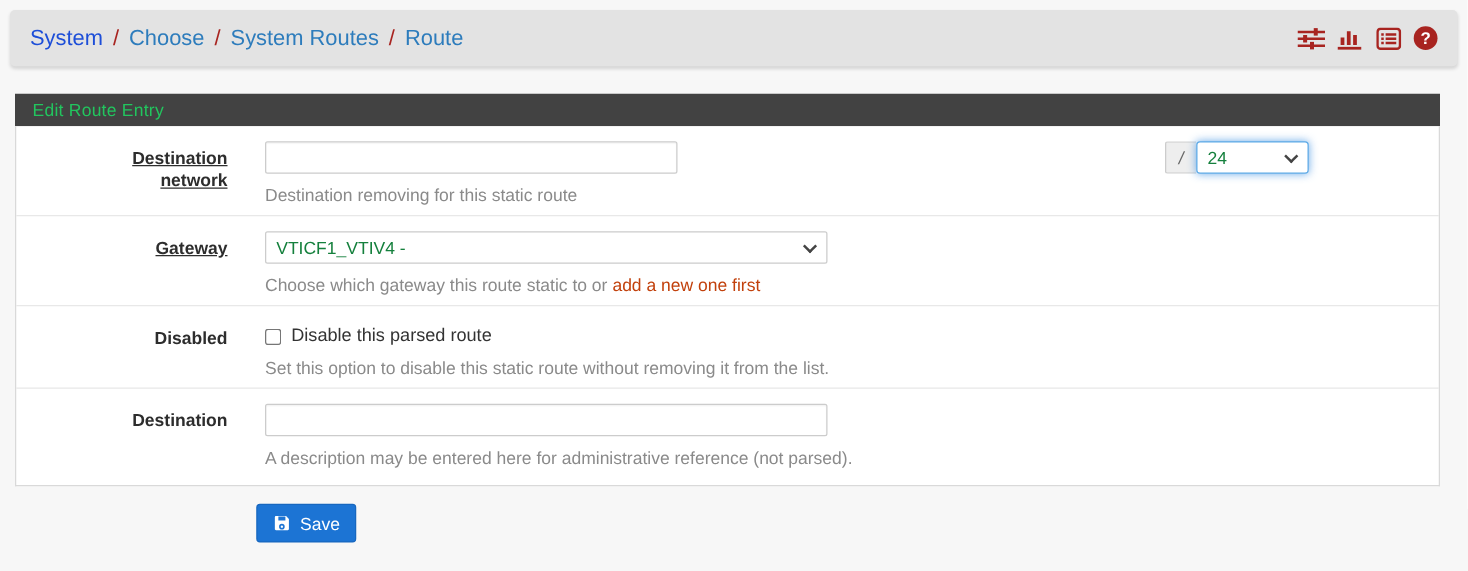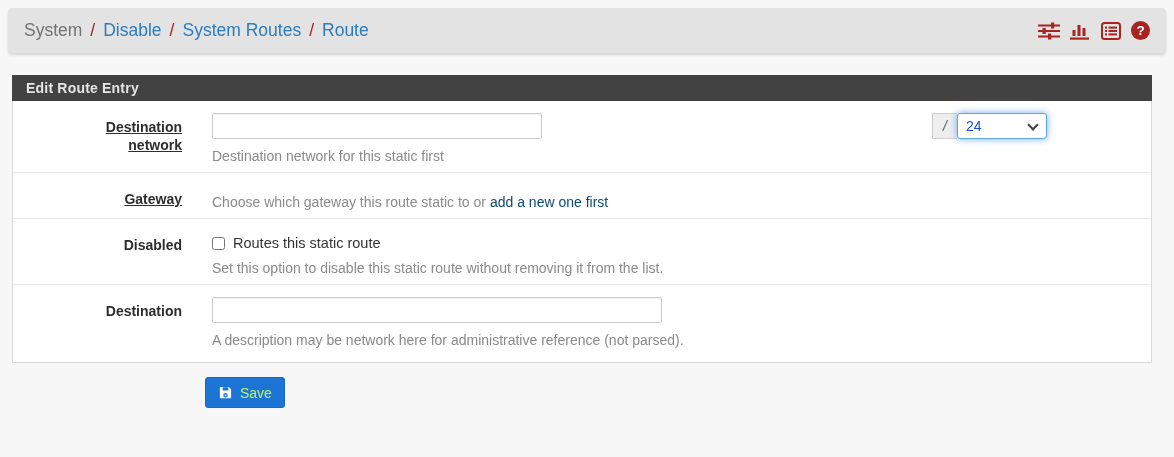--- a/index.html
+++ b/index.html
@@ -9,100 +9,100 @@
     font-family:"Liberation Sans",sans-serif;
     -webkit-font-smoothing:antialiased;
   }
   
   .topbar{
     margin:8px 8px 0 8px;height:45px;background:#e3e3e3;
     border-radius:4px;box-shadow:0 2px 3px rgba(0,0,0,.14);
     display:flex;align-items:center;padding:0 16px;box-sizing:border-box;
   }
   .crumbs{display:flex;align-items:center;font-size:17.5px;}
-  .crumb-text{color:#737373;}
+  .crumb-text{color:#1d4ed8;}
   .crumb-link{color:#2d7cbc;cursor:pointer;text-decoration:none;}
   .crumb-sep{color:#a82420;margin:0 8px;}
   .topbar-icons{margin-left:auto;display:flex;align-items:center;gap:10px;color:#a82420;}
   .topbar-icons svg{display:block;}
   .help-circle{
     width:19px;height:19px;border-radius:50%;background:#a82420;color:#fff;
     font-weight:700;font-size:13.5px;display:flex;align-items:center;justify-content:center;
     cursor:pointer;
   }
   
   .panel{margin:22px 22px 0 12px;}
   .panel-heading{
-    background:#424242;color:#e5e5e5;font-weight:700;font-size:14px;
+    background:#424242;color:#22c55e;font-weight:400;font-size:14px;
     padding:5px 14px;letter-spacing:.2px;
   }
   .panel-body{background:#fff;border:1px solid #d9d9d9;border-top:0;}
   .form-row{display:flex;padding:12px 0 6px;border-bottom:1px solid #e8e8e8;}
   .form-row.last{border-bottom:0;padding-bottom:12px;}
   .col-label{width:199px;box-sizing:border-box;padding:5px 30px 0 0;text-align:right;flex:none;}
   .lbl{font-weight:700;font-size:14px;color:#2d2d2d;margin-left:42px;}
   .lbl.u{text-decoration:underline;cursor:help;}
   .col-content{flex:1;padding-right:24px;}
   .text-input{
     height:26px;box-sizing:border-box;border:1px solid #ccc;border-radius:2px;
     padding:0 8px;font-size:14px;font-family:inherit;color:#333;background:#fff;
     box-shadow:inset 0 1px 1px rgba(0,0,0,.05);
   }
   .w330{width:330px;}
   .w450{width:450px;}
   .help{margin-top:8px;font-size:14px;color:#8a8a8a;line-height:19px;}
-  .help-link{color:#0c4a6e;cursor:pointer;margin-left:4px;text-decoration:none;}
+  .help-link{color:#c2410c;cursor:pointer;margin-left:4px;text-decoration:none;}
   
   .dest-flex{display:flex;align-items:flex-start;padding-right:0;}
   .mask-group{margin-left:auto;margin-right:104px;display:flex;align-items:flex-start;}
   .mask-addon{
     width:25px;height:26px;box-sizing:border-box;background:#eee;border:1px solid #ccc;
     border-right:0;border-radius:2px 0 0 2px;display:flex;align-items:center;
     justify-content:center;color:#666;font-size:14px;font-style:italic;
   }
   .select-wrap{position:relative;}
   select{
     -webkit-appearance:none;appearance:none;height:26px;box-sizing:border-box;
-    background:#fff;font-size:14px;font-family:inherit;color:#1d4ed8;
+    background:#fff;font-size:14px;font-family:inherit;color:#15803d;
     padding:0 24px 0 8px;border:1px solid #ccc;border-radius:2px;width:100%;
   }
   .mask-wrap{width:90px;}
   select.focused{
     border:1px solid #5ca9e6;border-radius:3px;outline:none;
     box-shadow:0 0 7px rgba(86,157,229,.85);
   }
   .gw-wrap{width:450px;}
   .chev{
     position:absolute;right:10px;top:8px;width:6px;height:6px;
     border-right:2px solid #444;border-bottom:2px solid #444;
     transform:rotate(45deg);pointer-events:none;
   }
   
   .check-line{display:flex;align-items:center;gap:8px;padding-top:4px;}
   .check-line input[type=checkbox]{width:13px;height:13px;margin:0;accent-color:#fff;}
   .check-label{font-size:14.5px;color:#333;}
   
   .save-btn{
     margin:14px 0 0 205px;display:inline-flex;align-items:center;gap:7px;
-    background:#1c74d4;border:1px solid #1767bf;border-radius:3px;color:#bef264;
+    background:#1c74d4;border:1px solid #1767bf;border-radius:3px;color:#ffffff;
     font-size:14px;font-family:inherit;height:31px;padding:0 12px;cursor:pointer;
   }
   .save-btn svg{display:block;}
 </style>
 </head>
 <body>
 
 
 
 
 <div class="topbar">
   <div class="crumbs">
     <span class="crumb-text">System</span>
     <span class="crumb-sep">/</span>
-    <a class="crumb-link">Disable</a>
+    <a class="crumb-link">Choose</a>
     <span class="crumb-sep">/</span>
     <a class="crumb-link">System Routes</a>
     <span class="crumb-sep">/</span>
     <a class="crumb-link">Route</a>
   </div>
   <div class="topbar-icons">
     <span>
       <svg width="22" height="18" viewBox="0 0 22 18">
         <g stroke="currentColor" stroke-width="2" fill="none">
           <path d="M0 3.5 H22 M0 9 H22 M0 14.5 H22"></path>
@@ -146,65 +146,71 @@
   <div class="panel-heading">Edit Route Entry</div>
   <div class="panel-body">
 
     <div class="form-row">
       <div class="col-label">
         <span class="lbl u">Destination network</span>
       </div>
       <div class="col-content dest-flex">
         <div>
           <input type="text" class="text-input w330" value="" style="">
-          <div class="help">Destination network for this static first</div>
+          <div class="help">Destination removing for this static route</div>
         </div>
         <div class="mask-group">
           <span class="mask-addon">/</span>
           <span class="select-wrap mask-wrap">
             <select class="focused">
               <option>24</option>
             </select>
             <span class="chev"></span>
           </span>
         </div>
       </div>
     </div>
 
     <div class="form-row">
       <div class="col-label">
         <span class="lbl u">Gateway</span>
       </div>
       <div class="col-content">
+        <span class="select-wrap gw-wrap" style="display:block;">
+          <select>
+            <option>VTICF1_VTIV4 -</option>
+          </select>
+          <span class="chev"></span>
+        </span>
         <div class="help">
           <span>Choose which gateway this route static to or</span><a class="help-link">add a new one first</a>
         </div>
       </div>
     </div>
 
     <div class="form-row">
       <div class="col-label">
         <span class="lbl">Disabled</span>
       </div>
       <div class="col-content">
         <label class="check-line">
           <input type="checkbox" style="">
-          <span class="check-label">Routes this static route</span>
+          <span class="check-label">Disable this parsed route</span>
         </label>
         <div class="help">Set this option to disable this static route without removing it from the list.</div>
       </div>
     </div>
 
     <div class="form-row last">
       <div class="col-label">
         <span class="lbl">Destination</span>
       </div>
       <div class="col-content">
         <input type="text" class="text-input w450" value="" style="">
-        <div class="help">A description may be network here for administrative reference (not parsed).</div>
+        <div class="help">A description may be entered here for administrative reference (not parsed).</div>
       </div>
     </div>
 
   </div>
 </div>
 
 
 <button class="save-btn">
   <span>
     <svg width="15" height="15" viewBox="0 0 16 16">

